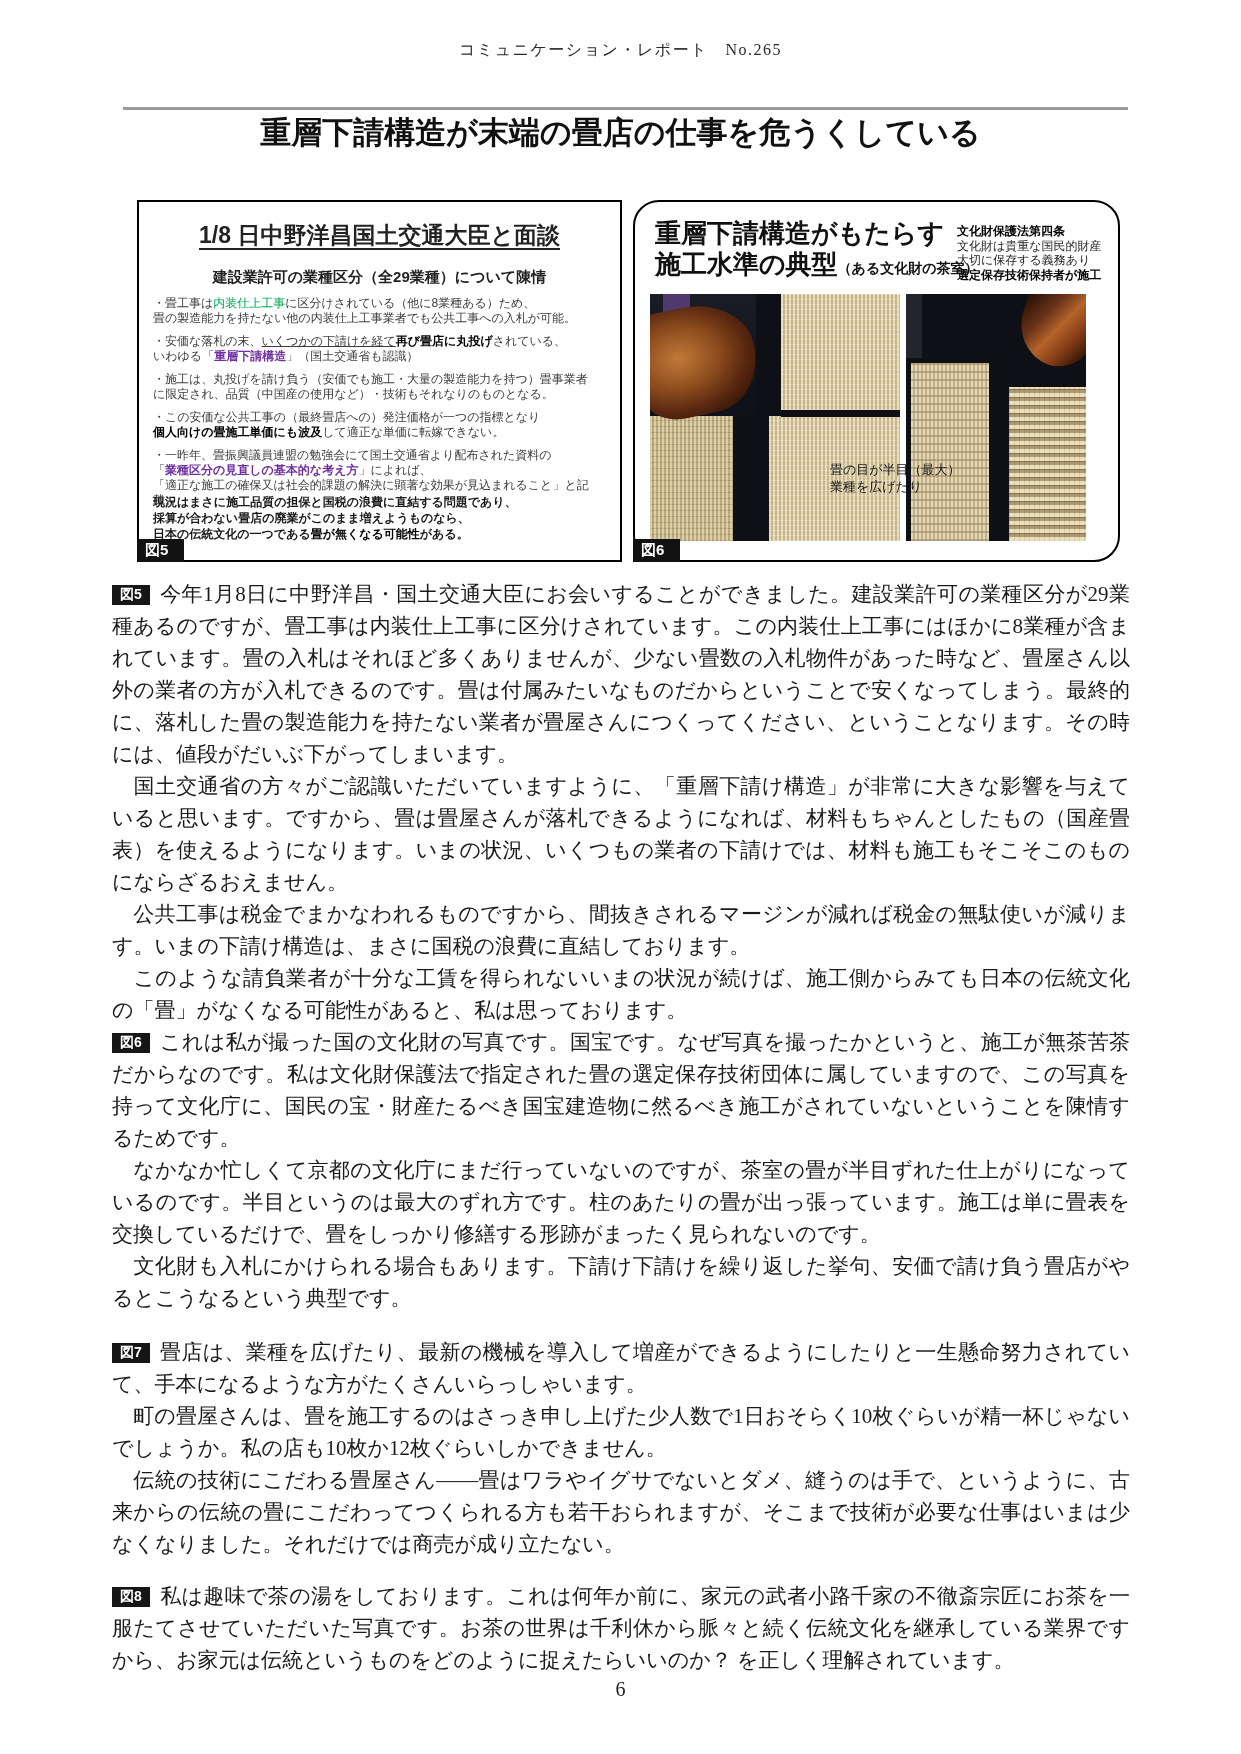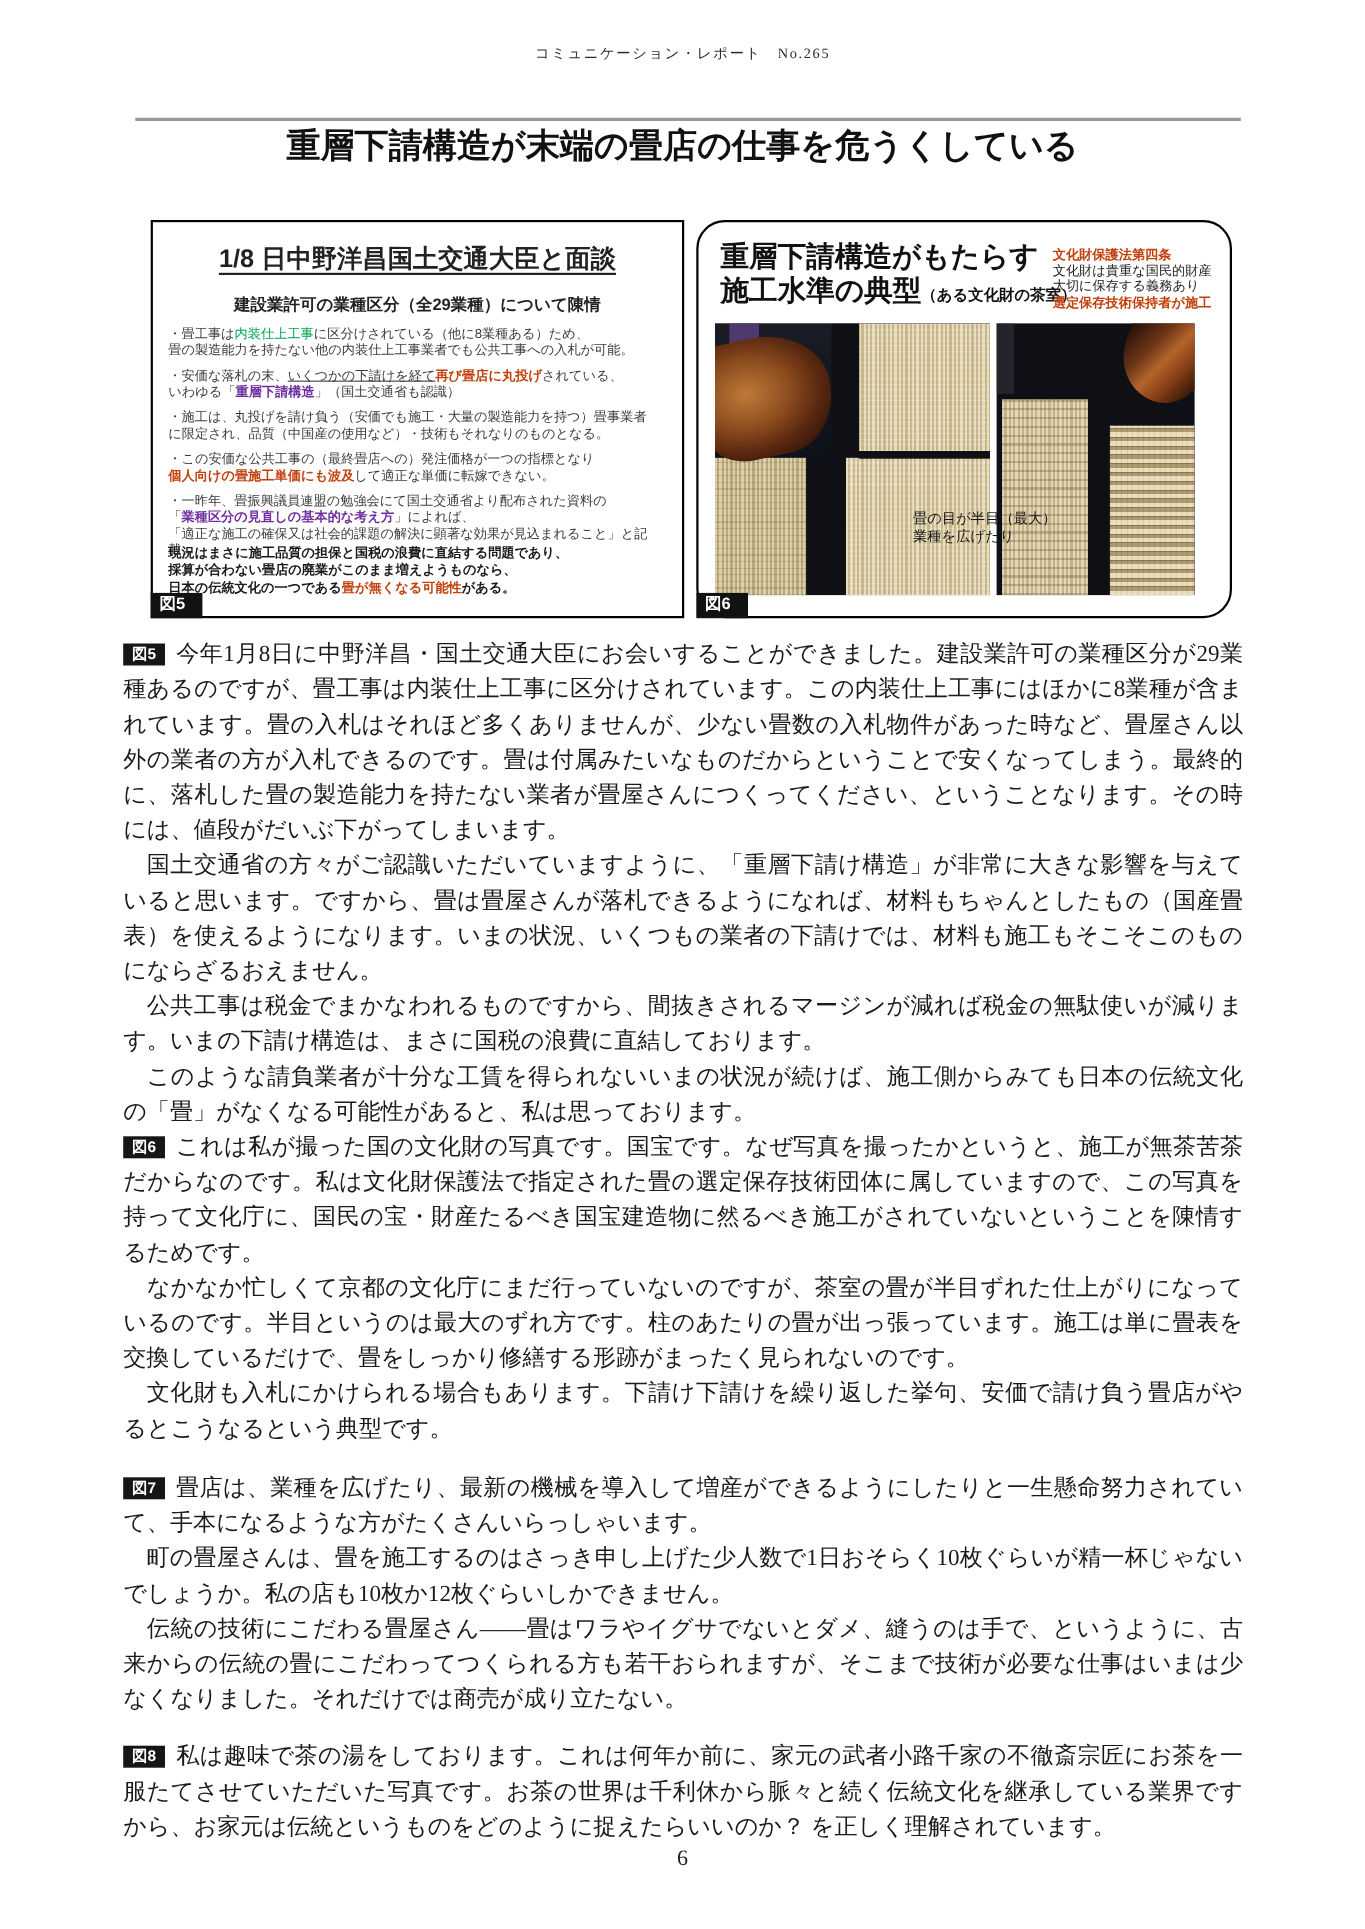--- a/index.html
+++ b/index.html
@@ -1,21 +1,21 @@
 <!DOCTYPE html>
 <html lang="ja"><head>
 <meta charset="utf-8">
 <style>
   html,body{margin:0;padding:0;}
   body{width:1241px;height:1754px;background:#ffffff;position:relative;
        font-family:"Liberation Serif",serif;color:#1a1a1a;overflow:hidden;}
 
   
   .doc-header{position:absolute;top:40px;left:0;width:100%;text-align:center;
-              font-size:13px;letter-spacing:1.5px;color:#2a2a2a;}
+              font-size:16px;letter-spacing:1.5px;color:#2a2a2a;}
   .title-rule{position:absolute;left:123px;top:107px;width:1005px;height:3px;background:#999;}
   .page-title{position:absolute;top:112px;left:0;width:100%;margin:0;text-align:center;
               font-family:"Liberation Sans",sans-serif;font-weight:bold;font-size:31px;color:#111;}
   .page-number{position:absolute;top:1678px;left:0;width:100%;text-align:center;font-size:20px;color:#222;}
 
   
   .fig-box{position:absolute;top:200px;height:362px;border:2px solid #000;background:#fff;box-sizing:border-box;padding-left:13px;}
   .fig5{left:137px;width:485px;}
   .fig6{left:633px;width:487px;border-radius:26px;}
   .fig-label{position:absolute;left:-2px;bottom:-2px;background:#121212;color:#fff;
@@ -27,21 +27,21 @@
               font-family:"Liberation Sans",sans-serif;font-size:23px;font-weight:bold;color:#222;
               text-decoration:underline;text-underline-offset:5px;text-decoration-thickness:2px;}
   .f5-subheading{position:absolute;top:66px;left:0;width:100%;text-align:center;
                  font-family:"Liberation Sans",sans-serif;font-size:15px;font-weight:bold;color:#222;}
   .f5-bullets{position:absolute;top:94px;left:14px;right:8px;
               font-family:"Liberation Sans",sans-serif;font-size:12px;color:#3c3c3c;}
   .f5-bullets p{margin:0 0 8px;line-height:15px;white-space:pre-line;}
   .f5-conclusion{position:absolute;top:292px;left:14px;right:8px;margin:0;
                  font-family:"Liberation Sans",sans-serif;font-size:12px;font-weight:bold;
                  line-height:16px;color:#1a1a1a;white-space:pre-line;}
-  .seg-red{color:#c2410c;font-weight:bold;}
+  .seg-red{color:#000000;font-weight:bold;}
   .seg-green{color:#00a651;font-weight:normal;}
   .seg-purple{color:#7030a0;font-weight:bold;}
   .seg-u{text-decoration:underline;}
 
   
   .f6-title{position:absolute;left:20px;top:16px;margin:0;
             font-family:"Liberation Sans",sans-serif;font-size:26px;font-weight:bold;
             line-height:31px;color:#111;white-space:nowrap;}
   .f6-paren{font-size:14px;font-weight:bold;}
   .f6-law{position:absolute;left:322px;top:22px;width:160px;
@@ -74,21 +74,21 @@
   .prt-left{left:3%;top:28%;width:43%;bottom:0;background:
       repeating-linear-gradient(0deg, rgba(120,95,60,.35) 0 2px, rgba(0,0,0,0) 2px 8px),
       repeating-linear-gradient(90deg,#e4d8b6 0 2px,#c3b189 2px 4px);}
   .prt-right{left:57%;top:37.5%;right:0;bottom:0;background:
       repeating-linear-gradient(90deg, rgba(90,70,40,.15) 0 1px, rgba(0,0,0,0) 1px 5px),
       repeating-linear-gradient(0deg,#ecdfbd 0 4px,#ae9a70 4px 7px,#8a7550 7px 8px);}
   .pr-wood{right:-7%;top:-5%;width:43%;height:34%;transform:rotate(20deg);
            background:linear-gradient(115deg,#1a0a05 5%,#6b3317 35%,#b4642b 52%,#8a4018 68%,#2a1006 92%);
            border-radius:18% 0 62% 72%;}
   .photo-caption{position:absolute;left:180px;top:168px;
-                 font-family:Liberation Serif, serif;font-size:13px;line-height:17px;
+                 font-family:Liberation Mono, monospace;font-size:13px;line-height:17px;
                  color:#161616;white-space:nowrap;}
 
   
   .body-text{position:absolute;left:112px;top:578px;width:1018px;
              font-size:21px;line-height:32px;text-align:justify;color:#1a1a1a;}
   .body-text p{margin:0;}
   .body-text p.gap-lg{margin-top:22px;}
   .body-text p.gap-md{margin-top:20px;}
   .fig-badge{display:inline-block;background:#161616;color:#fff;
              font-family:"Liberation Sans",sans-serif;font-weight:bold;font-size:14px;

